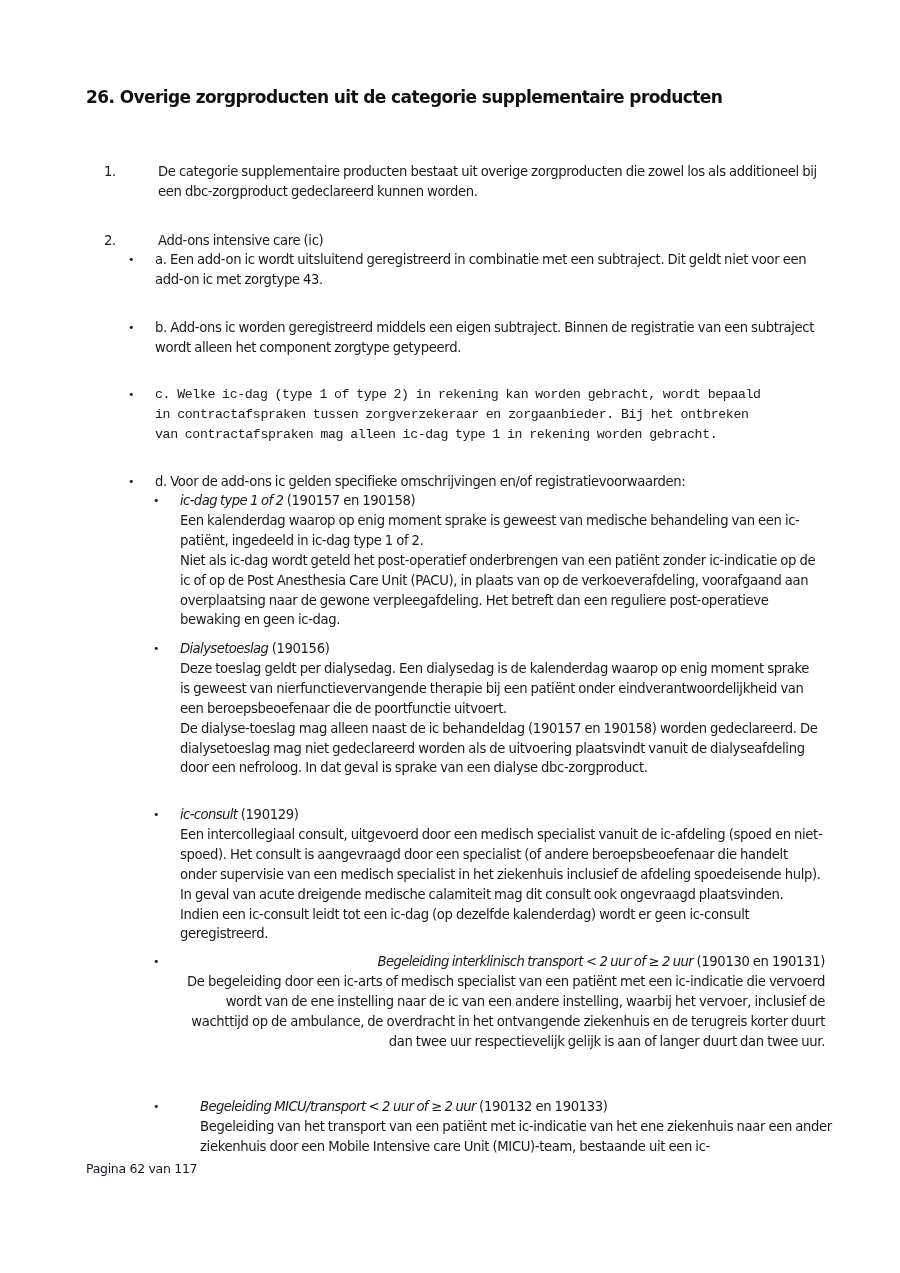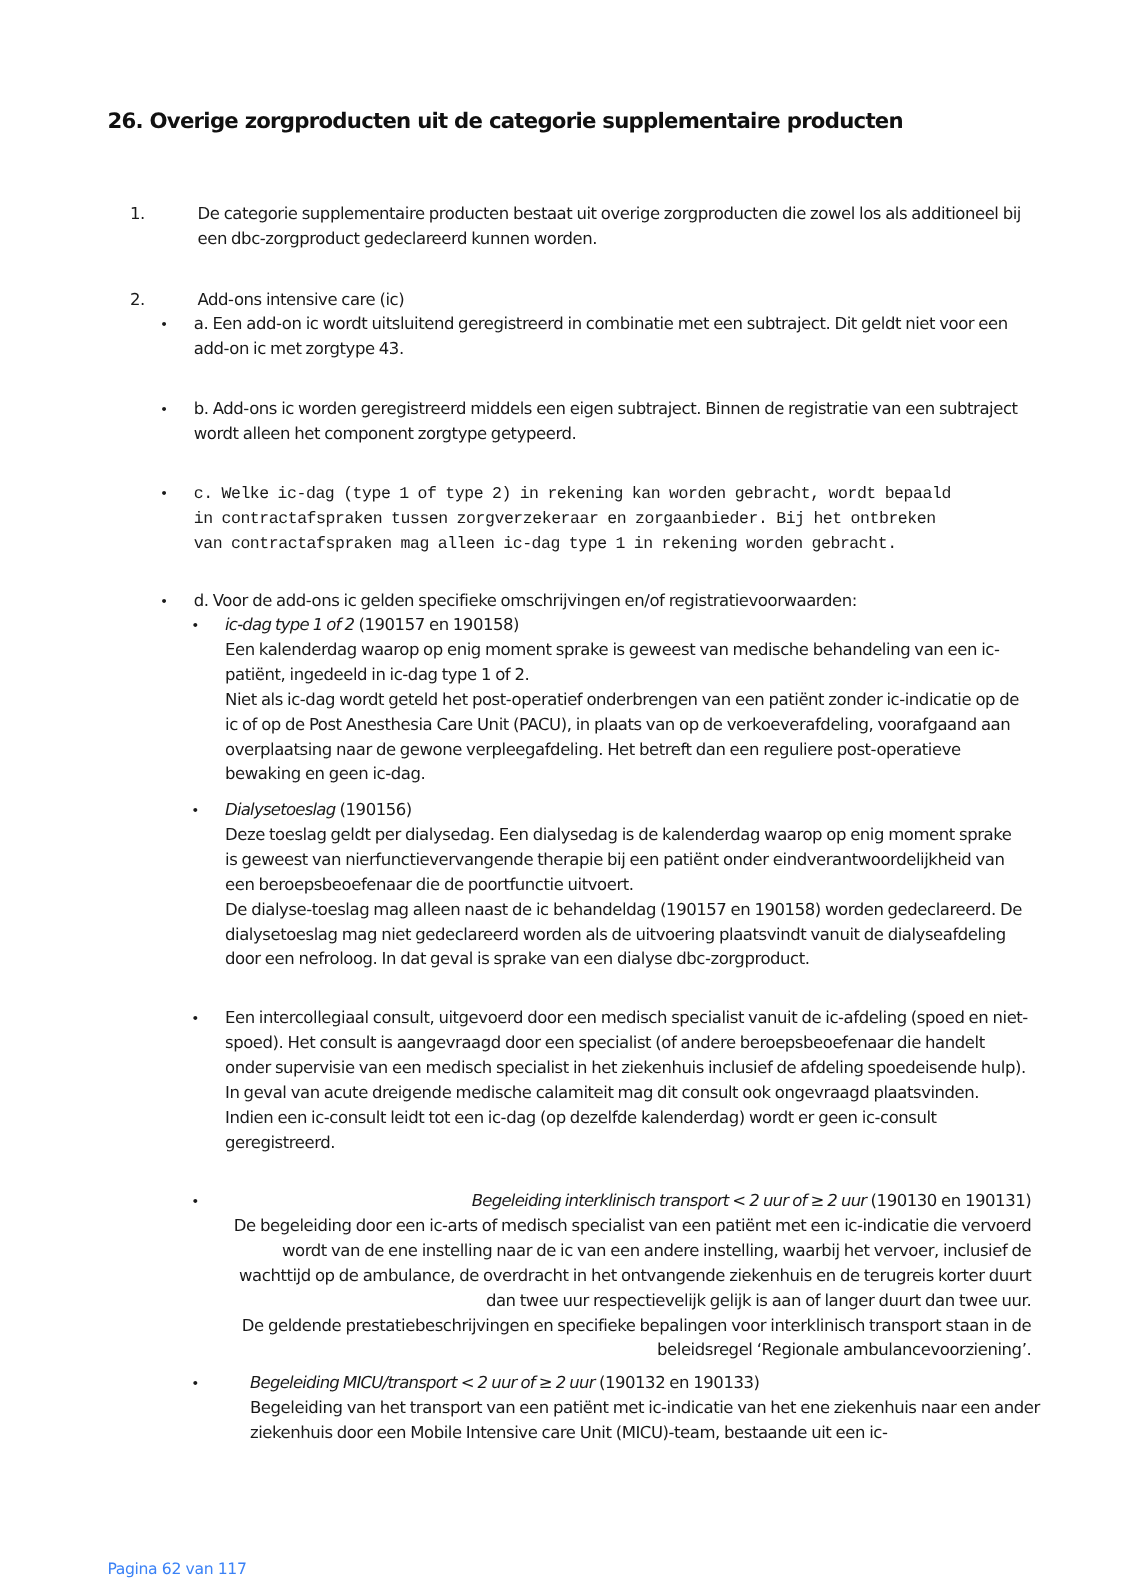--- a/index.html
+++ b/index.html
@@ -18,21 +18,21 @@
       word-spacing: -0.5px;
     }
     .num-item { position: absolute; }
     .num { position: absolute; left: 0; top: 0; }
     .num-body { position: absolute; left: 26px; top: 0; width: 700px; margin-left: 28px; }
     .bul { position: absolute; }
     .dot { position: absolute; left: 0; top: 0; font-size: 11px; }
     .bul-body { position: absolute; left: 27px; top: 0; }
     em { letter-spacing: -0.6px; }
     .footer {
-      position: absolute; top: 1247px; font-size: 12.5px; letter-spacing: -0.3px; color: #3b82f6;
+      position: absolute; top: 1161px; font-size: 12.5px; letter-spacing: -0.3px; color: #0f172a;
     }
     .footer-left { left: 86px; }
     .footer-right { right: 84px; }
   </style>
 </head>
 <body>
 
 <div class="page">
 
   <h1>26. Overige zorgproducten uit de categorie supplementaire producten</h1>
@@ -81,30 +81,30 @@
     <div class="bul-body" style="width:640px;">
       <div><em>Dialysetoeslag</em><span> (190156)</span></div>
       <div>Deze toeslag geldt per dialysedag. Een dialysedag is de kalenderdag waarop op enig moment sprake is geweest van nierfunctievervangende therapie bij een patiënt onder eindverantwoordelijkheid van een beroepsbeoefenaar die de poortfunctie uitvoert.</div>
       <div>De dialyse-toeslag mag alleen naast de ic behandeldag (190157 en 190158) worden gedeclareerd. De dialysetoeslag mag niet gedeclareerd worden als de uitvoering plaatsvindt vanuit de dialyseafdeling door een nefroloog. In dat geval is sprake van een dialyse dbc-zorgproduct.</div>
     </div>
   </div>
 
   <div class="bul txt" style="left:153px; top:805px; width:670px;">
     <span class="dot">•</span>
     <div class="bul-body" style="width:645px;">
+      <div><em>ic-consult</em><span> (190129)</span></div>
       <div>Een intercollegiaal consult, uitgevoerd door een medisch specialist vanuit de ic-afdeling (spoed en niet-spoed). Het consult is aangevraagd door een specialist (of andere beroepsbeoefenaar die handelt onder supervisie van een medisch specialist in het ziekenhuis inclusief de afdeling spoedeisende hulp). In geval van acute dreigende medische calamiteit mag dit consult ook ongevraagd plaatsvinden. Indien een ic-consult leidt tot een ic-dag (op dezelfde kalenderdag) wordt er geen ic-consult geregistreerd.</div>
     </div>
   </div>
 
   <div class="bul txt" style="left:153px; top:952px; width:670px;">
     <span class="dot">•</span>
     <div class="bul-body" style="width:645px;text-align:right;">
       <div><em>Begeleiding interklinisch transport &lt; 2 uur of ≥ 2 uur</em><span> (190130 en 190131)</span></div>
       <div>De begeleiding door een ic-arts of medisch specialist van een patiënt met een ic-indicatie die vervoerd wordt van de ene instelling naar de ic van een andere instelling, waarbij het vervoer, inclusief de wachttijd op de ambulance, de overdracht in het ontvangende ziekenhuis en de terugreis korter duurt dan twee uur respectievelijk gelijk is aan of langer duurt dan twee uur.</div>
-      <div>De geldende prestatiebeschrijvingen en specifieke bepalingen voor interklinisch transport staan in de beleidsregel ‘Regionale ambulancevoorziening’.</div>
     </div>
   </div>
 
   <div class="bul txt" style="left:153px; top:1097px; width:670px;">
     <span class="dot">•</span>
     <div class="bul-body" style="width:640px;margin-left:20px;">
       <div><em>Begeleiding MICU/transport &lt; 2 uur of ≥ 2 uur</em><span> (190132 en 190133)</span></div>
       <div>Begeleiding van het transport van een patiënt met ic-indicatie van het ene ziekenhuis naar een ander ziekenhuis door een Mobile Intensive care Unit (MICU)-team, bestaande uit een ic-</div>
     </div>
   </div>

